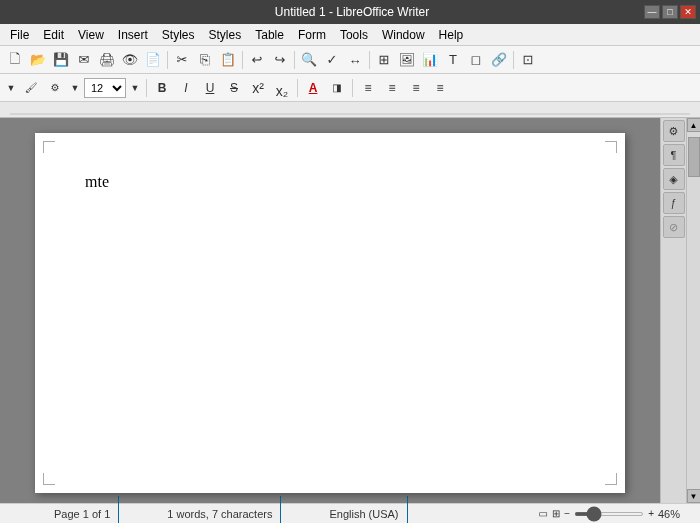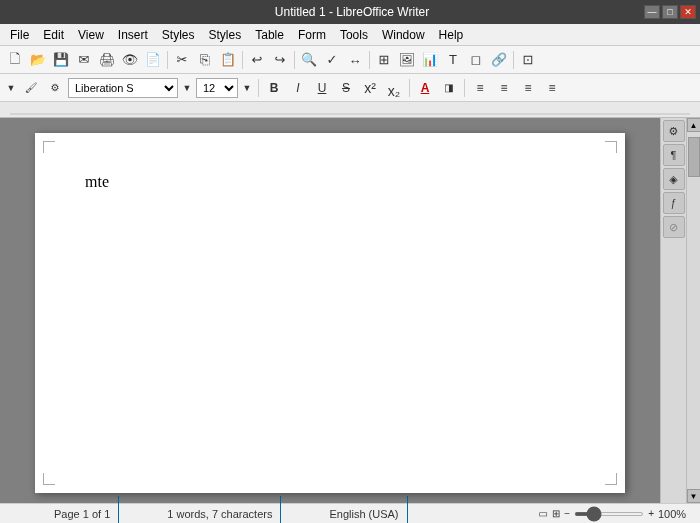--- a/index.html
+++ b/index.html
@@ -316,23 +316,20 @@
     <div class="tb-btn" style="font-size: 13px;">◻</div>
     <div class="tb-btn" style="font-size: 13px;">🔗</div>
     <div class="tb-sep"></div>
     <div class="tb-btn" style="font-size: 13px;">⊡</div>
   </div>
 
 <div id="toolbar2">
   <div class="tb-btn" style="width:14px;font-size:9px;">▼</div>
   <div class="tb-btn" style="font-size:10px;">🖌</div>
   <div class="tb-btn" style="font-size:10px;">⚙</div>
-  <select class="font-select">
-    <option>Liberation S</option>
-  </select>
   <div class="tb-btn" style="width:14px;font-size:9px;">▼</div>
   <select class="size-select">
     <option>12</option>
   </select>
   <div class="tb-btn" style="width:14px;font-size:9px;">▼</div>
   <div class="tb-sep"></div>
   <div class="fmt-btn">
       <b>B</b>
     </div>
   <div class="fmt-btn">
@@ -399,15 +396,15 @@
 <div id="statusbar">
   <div class="status-item">Page 1 of 1</div>
   <div class="status-item">1 words, 7 characters</div>
   <div class="status-item">English (USA)</div>
   <div class="status-right">
     <div style="font-size:10px; cursor:pointer;">▭</div>
     <div style="font-size:10px; cursor:pointer;">⊞</div>
     <div style="cursor:pointer; font-size:10px;">−</div>
     <input type="range" class="zoom-slider" min="20" max="400" value="100" style="">
     <div style="cursor:pointer; font-size:10px;">+</div>
-    <div style="width:36px; font-size:11px;">100%</div>
+    <div style="width:36px; font-size:11px;">46%</div>
   </div>
 </div>
 
 </body></html>

